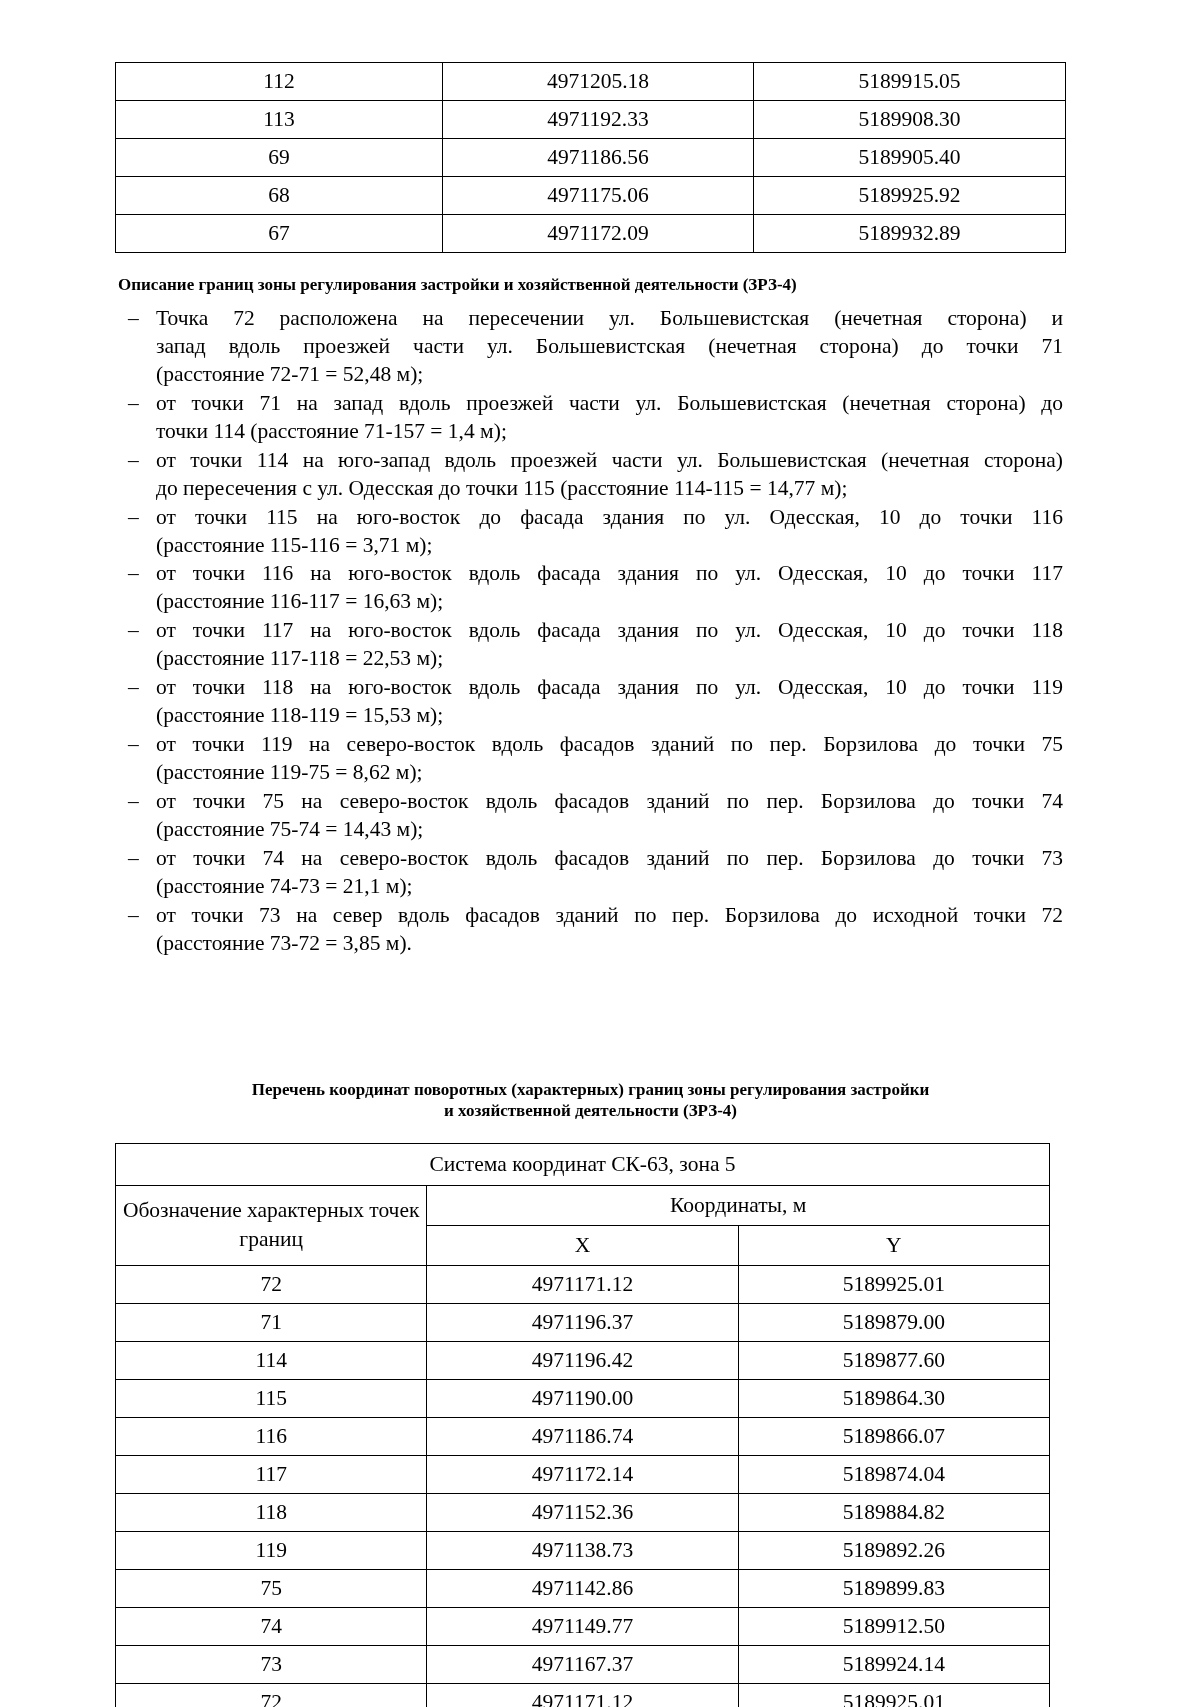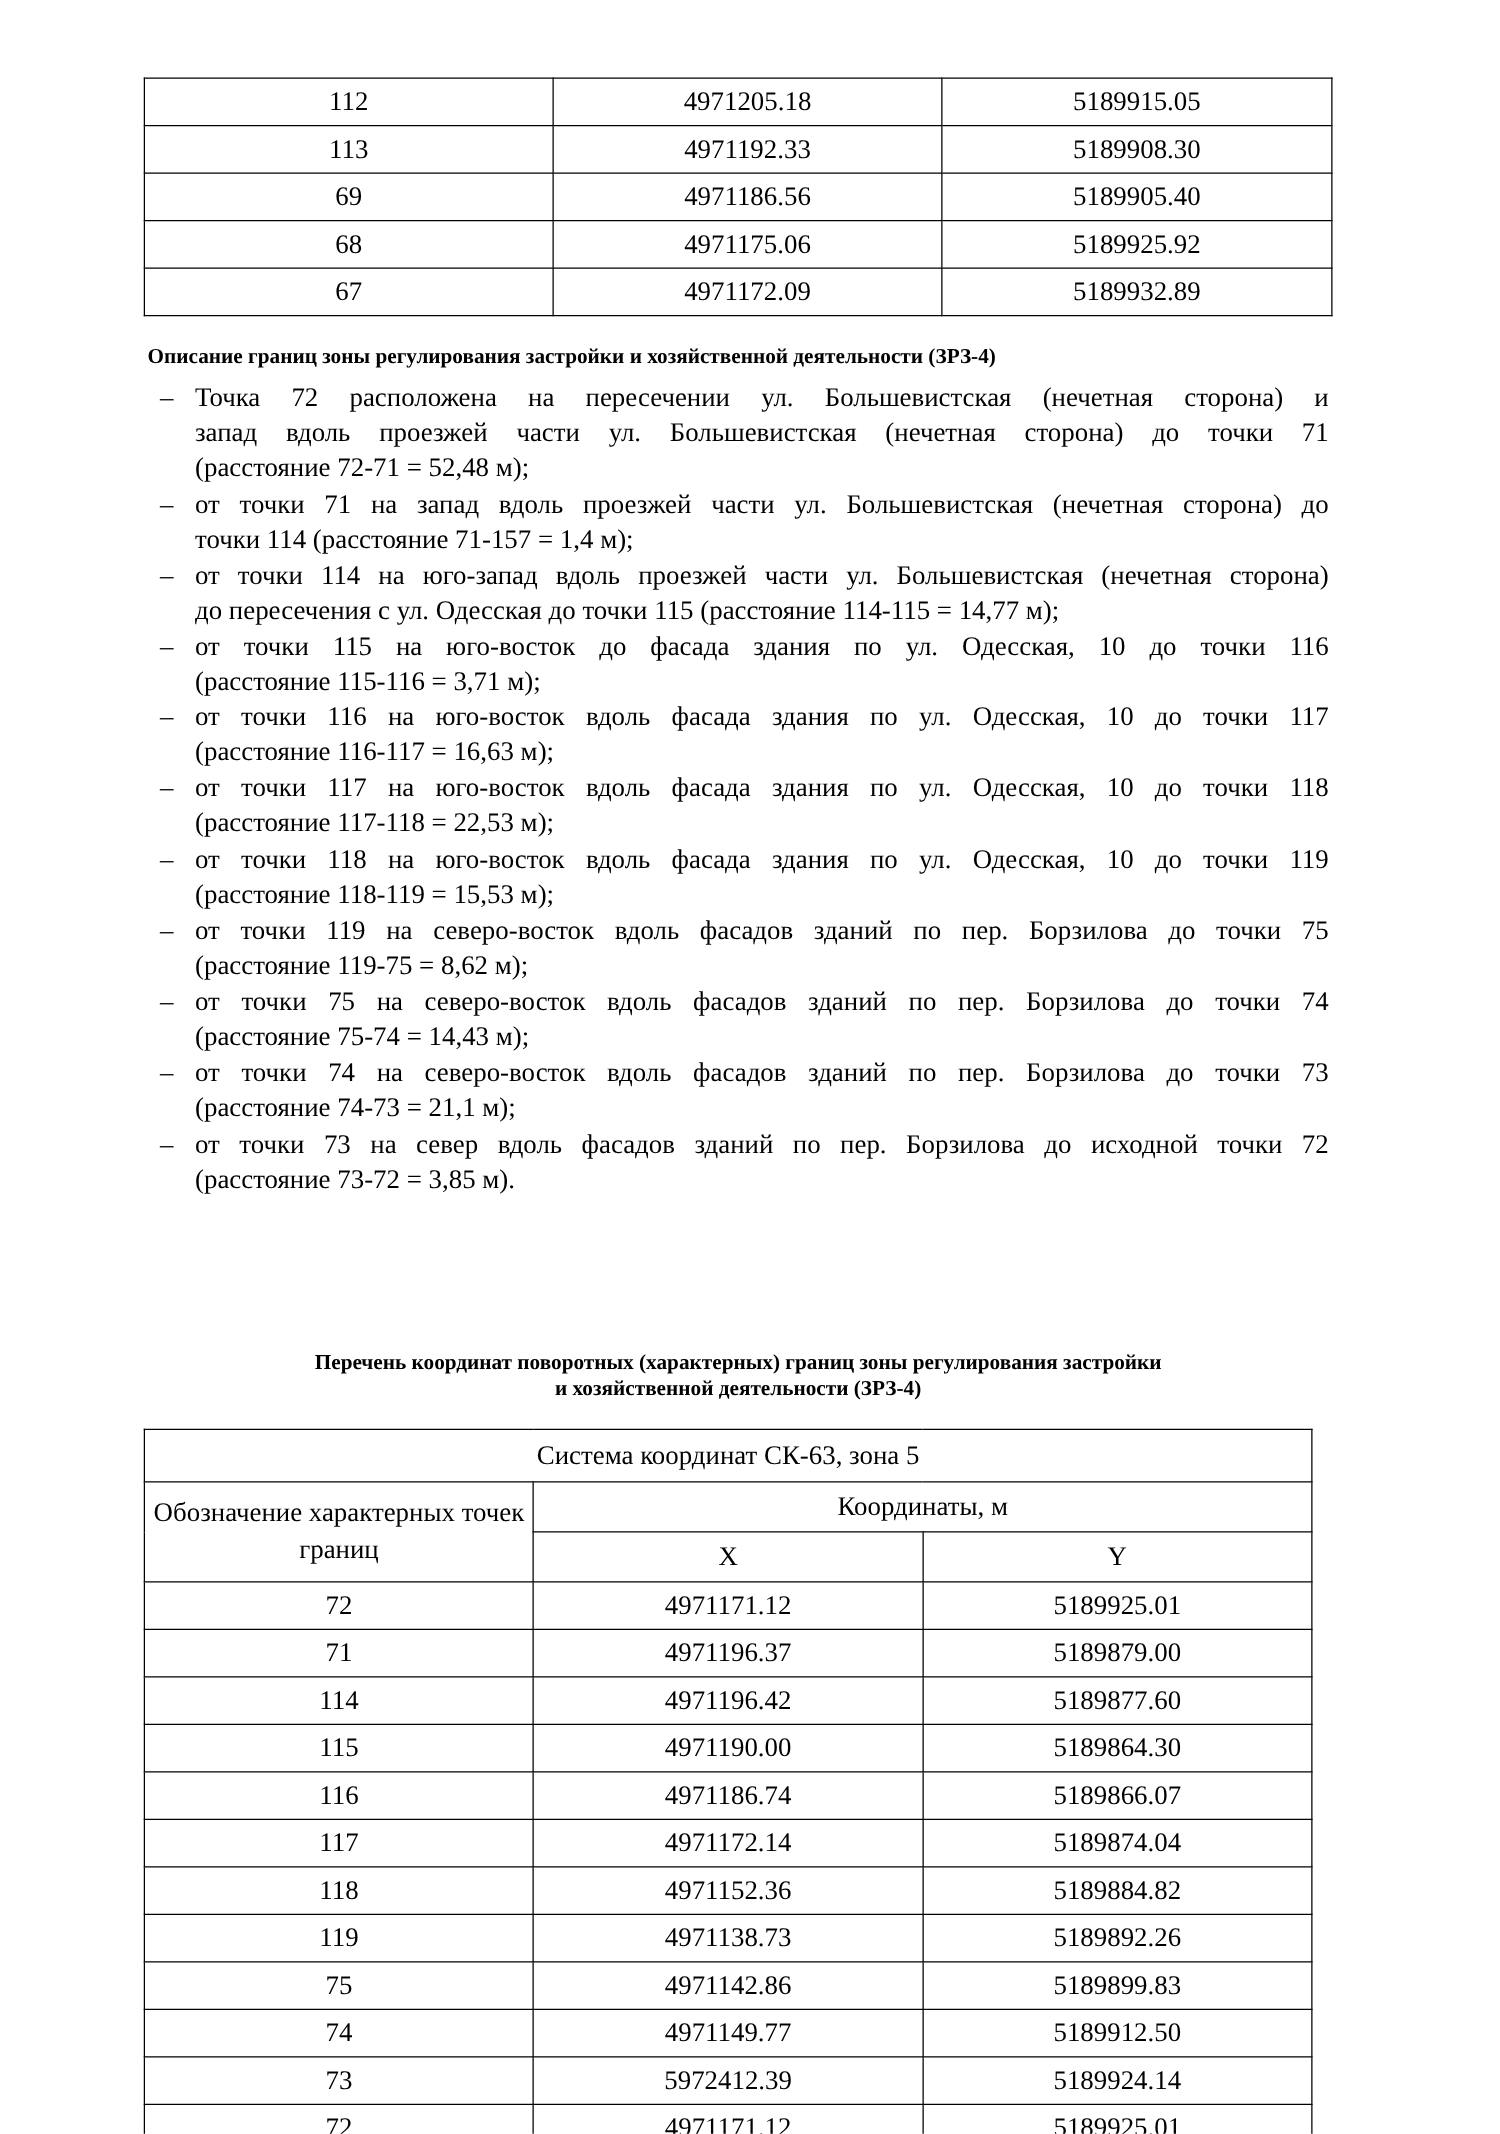--- a/index.html
+++ b/index.html
@@ -311,21 +311,21 @@
             <td class="c-x data">4971142.86</td>
             <td class="c-y data">5189899.83</td>
           </tr>
           <tr>
             <td class="c-pt data">74</td>
             <td class="c-x data">4971149.77</td>
             <td class="c-y data">5189912.50</td>
           </tr>
           <tr>
             <td class="c-pt data">73</td>
-            <td class="c-x data">5972412.39</td>
+            <td class="c-x data">4971167.37</td>
             <td class="c-y data">5189924.14</td>
           </tr>
           <tr>
             <td class="c-pt data">72</td>
             <td class="c-x data">4971171.12</td>
             <td class="c-y data">5189925.01</td>
           </tr>
         </tbody>
     </table>
   </div>

